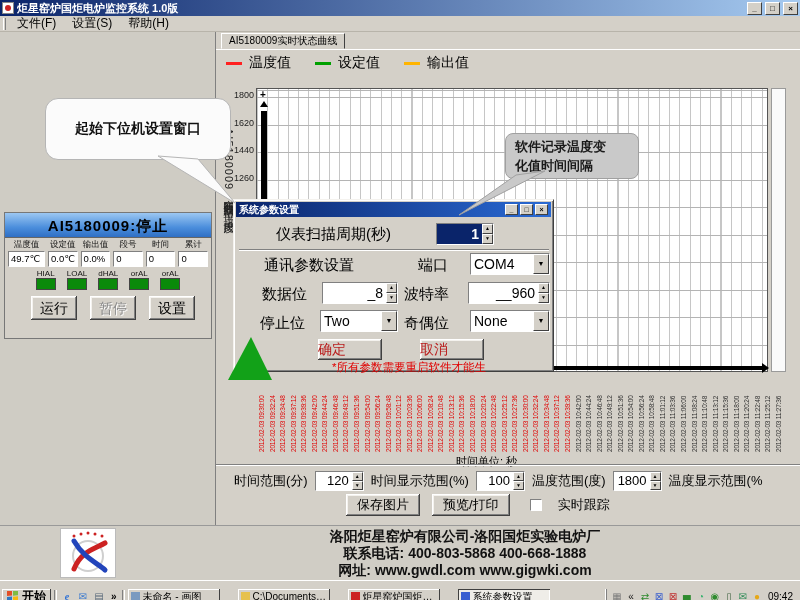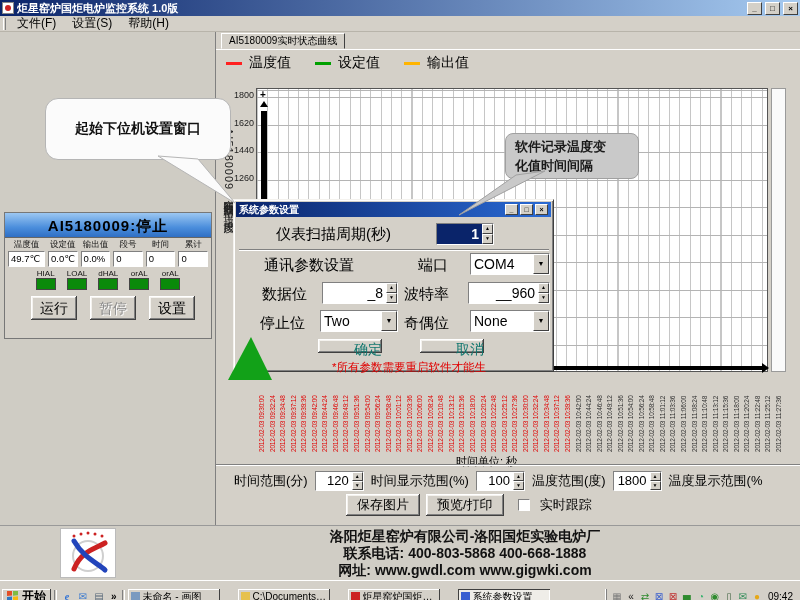--- a/index.html
+++ b/index.html
@@ -37,21 +37,21 @@
 .xaxis-arrow{position:absolute;left:546px;top:331px;width:0;height:0;border-left:7px solid #000;border-top:5px solid transparent;border-bottom:5px solid transparent}
 .xtick{position:absolute;top:420px;width:78px;height:10px;font-size:6.5px;letter-spacing:-0.2px;white-space:nowrap;transform:rotate(-90deg);transform-origin:0 0;color:#303030}
 .xtick.red{color:#e00000}
 .x-unit{position:absolute;left:240px;top:422px;font-size:11px;color:#000}
 .ctrl-sep{position:absolute;left:0;top:432px;width:585px;border-top:1px solid #808080;border-bottom:1px solid #fff}
 .controls{position:absolute;left:0;top:437px;width:585px;height:24px;display:flex;align-items:center;gap:7px;padding-left:18px;font-size:13px;white-space:nowrap;overflow:hidden;color:#000}
 .spin{display:flex;border:1px solid;border-color:#808080 #fff #fff #808080;background:#fff;height:20px}
 .spin .val{padding:0 3px;font-size:13px;text-align:right;min-width:36px;line-height:18px}
 .spin .sb{width:11px;display:flex;flex-direction:column}
 .spin .sb span{flex:1;background:#d4d0c8;border:1px solid;border-color:#fff #404040 #404040 #fff;font-size:5px;line-height:7px;text-align:center;color:#000}
-.btnrow{position:absolute;left:130px;top:462px;display:flex;gap:6px;align-items:center;font-size:13px}
+.btnrow{position:absolute;left:130px;top:462px;display:flex;gap:12px;align-items:center;font-size:13px}
 .btn{height:22px;padding:0 11px;background:#d4d0c8;box-shadow:inset -1px -1px 0 #404040,inset 1px 1px 0 #fff,inset -2px -2px 0 #808080,inset 2px 2px 0 #f4f2ee;font-size:13px;line-height:22px;text-align:center;color:#000;white-space:nowrap}
 .cbx{width:12px;height:12px;background:#fff;border:1px solid;border-color:#808080 #fff #fff #808080;margin:0 4px 0 8px}
 
 
 .devpanel{position:absolute;left:4px;top:212px;width:208px;height:127px;background:#d4d0c8;border:1px solid #777;z-index:2}
 .devhead{height:25px;background:linear-gradient(180deg,#9cc7f2 0%,#4b8edc 60%,#2f6fc4 100%);color:#000;font-size:15px;font-weight:bold;text-align:center;line-height:25px;border-bottom:1px solid #666;letter-spacing:1px}
 .dev-fields{display:flex;gap:3px;padding:1px 3px 0 3px}
 .fld{flex:1;min-width:0}
 .fld:first-child{flex:1.25}
 .fld-l{font-size:8.5px;text-align:center;color:#111;white-space:nowrap;overflow:hidden}
@@ -76,21 +76,21 @@
 .dlg-btn{width:13px;height:11px;background:#d4d0c8;border:1px solid;border-color:#fff #404040 #404040 #fff;color:#000;font-size:7px;line-height:9px;text-align:center;flex:none}
 .dlg-lab{position:absolute;font-size:15px;color:#000;white-space:nowrap}
 .dlg-sep{position:absolute;left:5px;top:49px;width:310px;border-top:1px solid #808080;border-bottom:1px solid #fff}
 .dbox{position:absolute;display:flex;border:1px solid;border-color:#808080 #fff #fff #808080;background:#fff;height:22px}
 .dbox .dval{flex:1;font-size:14px;line-height:20px;padding:0 3px;white-space:nowrap;overflow:hidden;color:#000}
 .dbox .dval.right{text-align:right}
 .dbox .dval.sel{background:#0a246a;color:#fff;font-weight:bold}
 .dbox .sb{width:11px;display:flex;flex-direction:column}
 .dbox .sb span{flex:1;background:#d4d0c8;border:1px solid;border-color:#fff #404040 #404040 #fff;font-size:5px;line-height:7px;text-align:center;color:#000}
 .dbox .dd{width:16px;background:#d4d0c8;border:1px solid;border-color:#fff #404040 #404040 #fff;font-size:7px;line-height:18px;text-align:center;color:#000}
-.dlg-btn-big{position:absolute;width:64px;height:14px;background:#d4d0c8;box-shadow:inset -1px -1px 0 #404040,inset 1px 1px 0 #fff,inset -2px -2px 0 #808080,inset 2px 2px 0 #f4f2ee;font-size:14px;line-height:21px;text-align:right;color:#0f766e}
+.dlg-btn-big{position:absolute;width:64px;height:21px;background:#d4d0c8;box-shadow:inset -1px -1px 0 #404040,inset 1px 1px 0 #fff,inset -2px -2px 0 #808080,inset 2px 2px 0 #f4f2ee;font-size:14px;line-height:21px;text-align:left;color:#b91c1c}
 .dlg-note{position:absolute;left:98px;top:160px;font-size:11.5px;font-weight:normal;color:#e00000;white-space:nowrap}
 
 
 .footer{position:absolute;left:0;top:525px;width:800px;height:55px;background:#d0cdc5;border-top:1px solid #999;z-index:1}
 .logo{position:absolute;left:60px;top:2px;width:56px;height:50px;background:#fff;border:1px solid #bbb}
 .ftext{position:absolute;left:130px;top:2px;width:670px;text-align:center;font-size:14px;font-weight:bold;line-height:17px;color:#111;white-space:nowrap}
 
 
 .taskbar{position:absolute;left:0;top:580px;width:800px;height:32px;background:#d4d0c8;border-top:1px solid #fff;display:flex;align-items:center;gap:3px;padding:0 2px;z-index:8}
 .start{display:flex;align-items:center;gap:3px;height:16px;padding:0 5px;font-size:12px;font-weight:bold;color:#000;background:#d4d0c8;box-shadow:inset -1px -1px 0 #404040,inset 1px 1px 0 #fff;white-space:nowrap}

